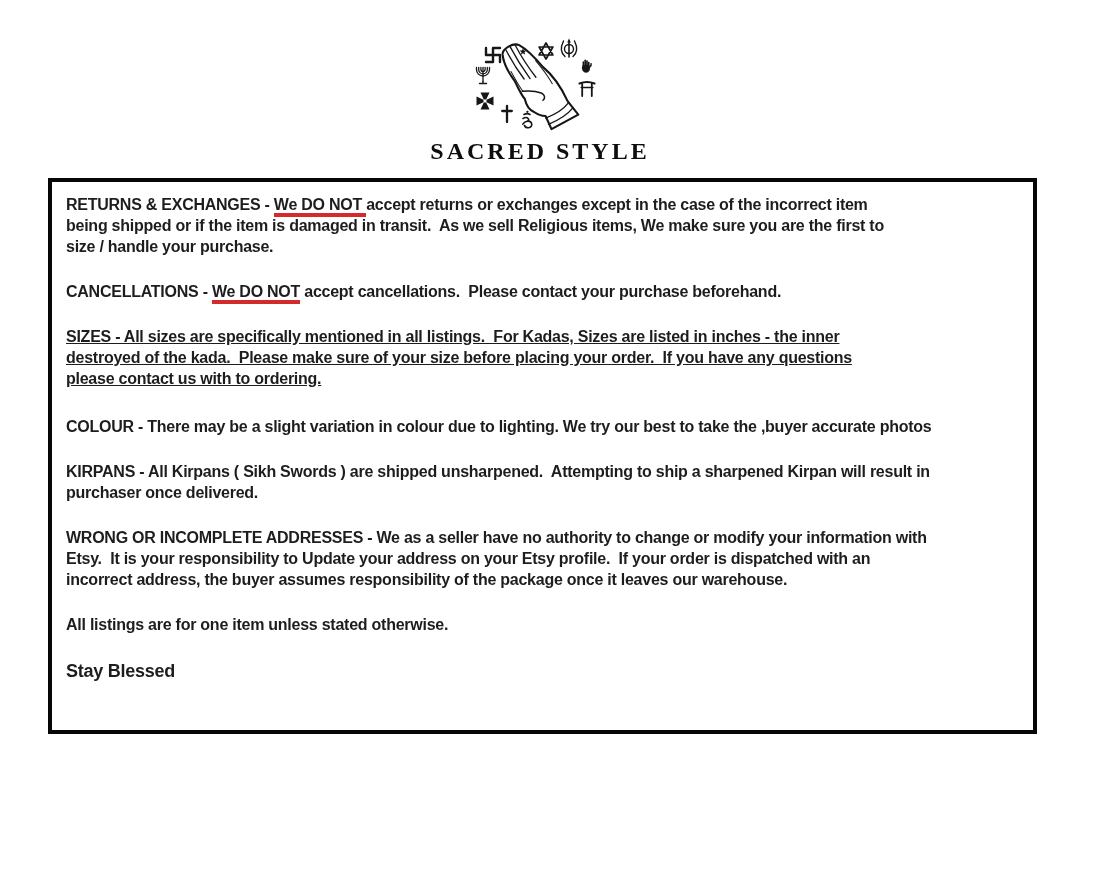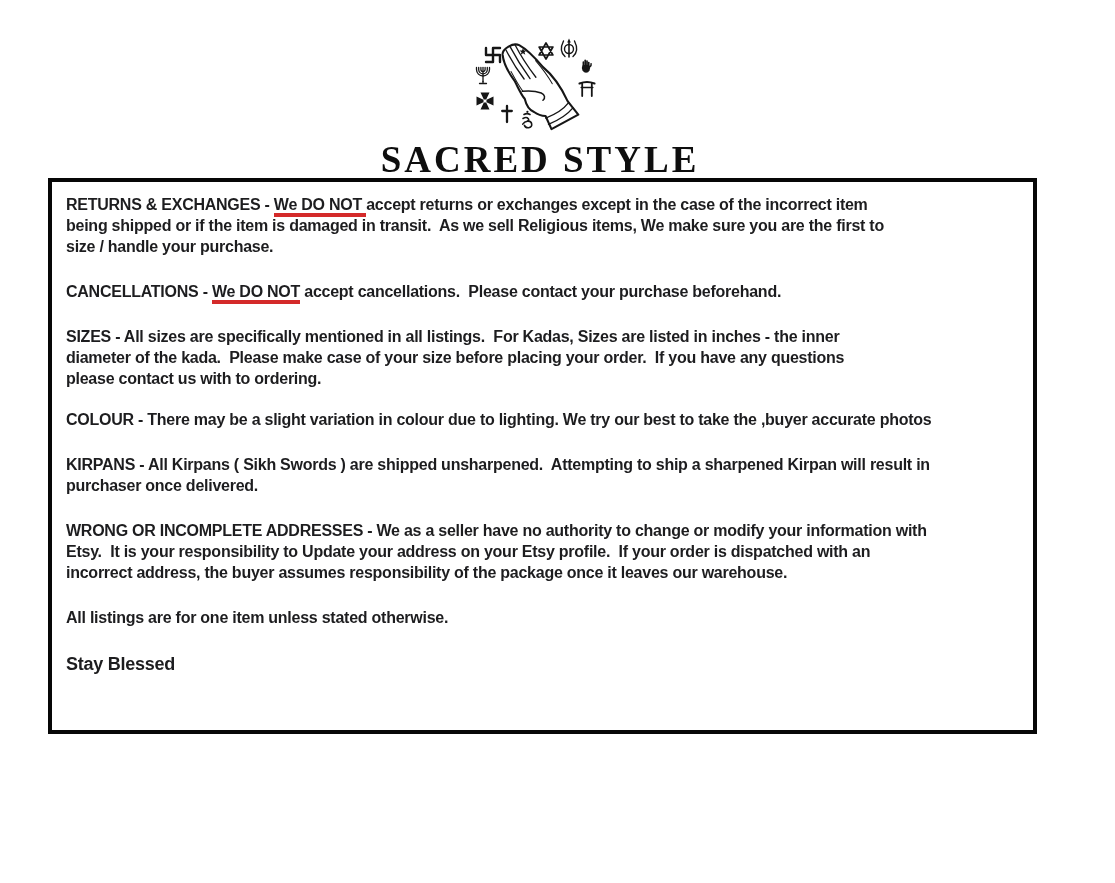--- a/index.html
+++ b/index.html
@@ -5,30 +5,30 @@
   html,body{margin:0;padding:0;background:#fff;}
   .canvas{position:relative;width:1115px;height:883px;background:#ffffff;overflow:hidden;
           font-family:"Liberation Sans",sans-serif;}
 
   
   .logo{position:absolute;top:20px;left:420px;width:240px;
         display:flex;flex-direction:column;align-items:center;}
   .logo-mark{width:160px;height:116px;display:block;}
   .logo-mark .ln{stroke:#161616;fill:none;stroke-linecap:round;stroke-linejoin:round;}
   .logo-mark .fl{fill:#161616;stroke:none;}
-  .brand{margin-top:2px;font-family:"Liberation Serif",serif;font-size:37px;font-weight:600;
+  .brand{margin-top:2px;font-family:"Liberation Serif",serif;font-size:24px;font-weight:600;
          letter-spacing:3px;color:#0e0e0e;white-space:pre;}
 
   
   .policy-box{position:absolute;left:48px;top:178px;width:989px;height:556px;
               box-sizing:border-box;border:4px solid #070707;background:#fff;
               padding:12px 14px 0 14px;color:#1d1d1f;}
   .para{margin:0 0 24px 0;font-size:16px;font-weight:bold;line-height:21px;
         letter-spacing:-0.25px;}
-  .para.mb-lg{margin-bottom:20px;}
+  .para.mb-lg{margin-bottom:27px;text-decoration:underline;}
   .line{display:block;white-space:pre;}
   .udn{border-bottom:4px solid #d42a2a;}
   .closing{font-size:18px;line-height:24px;margin-top:16px;}
 </style>
 </head>
 <body>
 
 <div class="canvas">
 
   <div class="logo">
@@ -126,21 +126,21 @@
       <span class="line">being shipped or if the item is damaged in transit.  As we sell Religious items, We make sure you are the first to</span>
       <span class="line">size / handle your purchase.</span>
     </p>
 
     <p class="para">
       <span class="line"><span>CANCELLATIONS - </span><span class="udn">We DO NOT</span><span> accept cancellations.  Please contact your purchase beforehand.</span></span>
     </p>
 
     <p class="para mb-lg">
       <span class="line">SIZES - All sizes are specifically mentioned in all listings.  For Kadas, Sizes are listed in inches - the inner</span>
-      <span class="line">diameter of the kada.  Please make case of your size before placing your order.  If you have any questions</span>
+      <span class="line">destroyed of the kada.  Please make sure of your size before placing your order.  If you have any questions</span>
       <span class="line">please contact us with to ordering.</span>
     </p>
 
     <p class="para">
       <span class="line">COLOUR - There may be a slight variation in colour due to lighting. We try our best to take the ,buyer accurate photos</span>
     </p>
 
     <p class="para">
       <span class="line">KIRPANS - All Kirpans ( Sikh Swords ) are shipped unsharpened.  Attempting to ship a sharpened Kirpan will result in</span>
       <span class="line">purchaser once delivered.</span>

